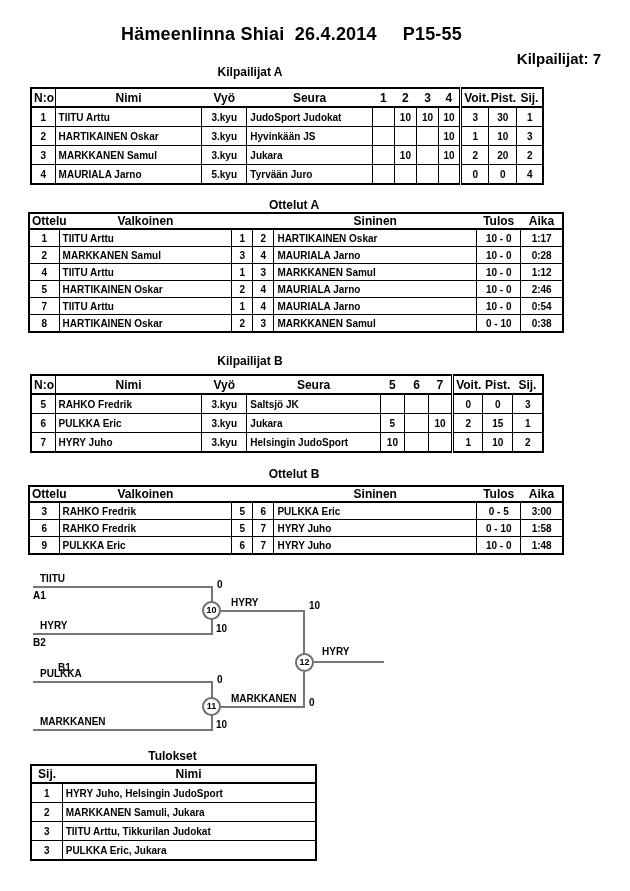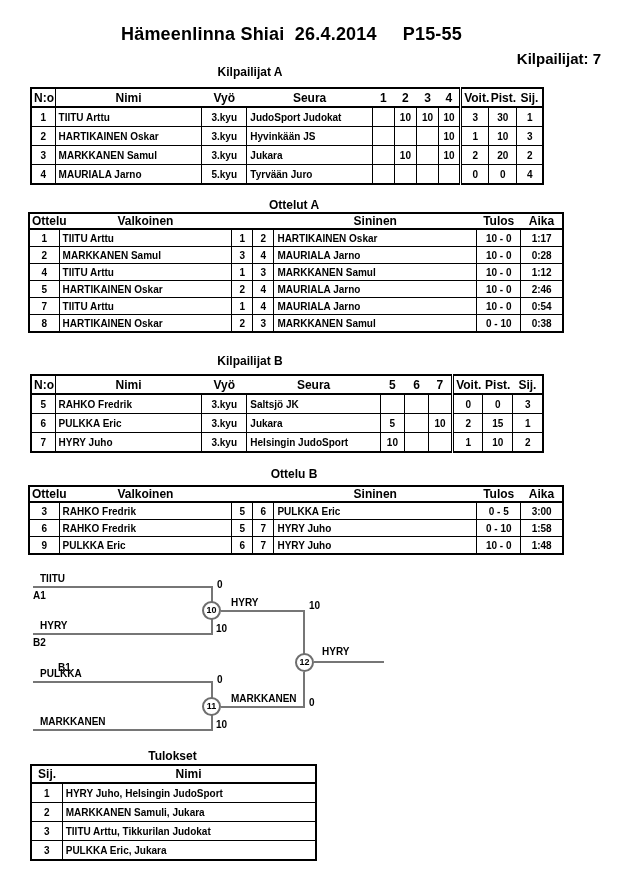--- a/index.html
+++ b/index.html
@@ -258,21 +258,21 @@
     <td class="c">10</td>
     <td class="c"></td>
     <td class="c"></td>
     <td class="c msep">1</td>
     <td class="c">10</td>
     <td class="c">2</td>
   </tr>
 </tbody>
   </table>
 
-<div class="abs sec-title" style="top:467px;left:28px;width:532px;">Ottelu B</div>
+<div class="abs sec-title" style="top:467px;left:28px;width:532px;">Ottelut B</div>
 <table class="match" style="left:28px;top:485px;width:536px;">
   <colgroup>
       <col style="width:30px">
       <col style="width:172px">
       <col style="width:21px">
       <col style="width:21px">
       <col style="width:202px">
       <col style="width:44px">
       <col style="width:42px">
     </colgroup>

